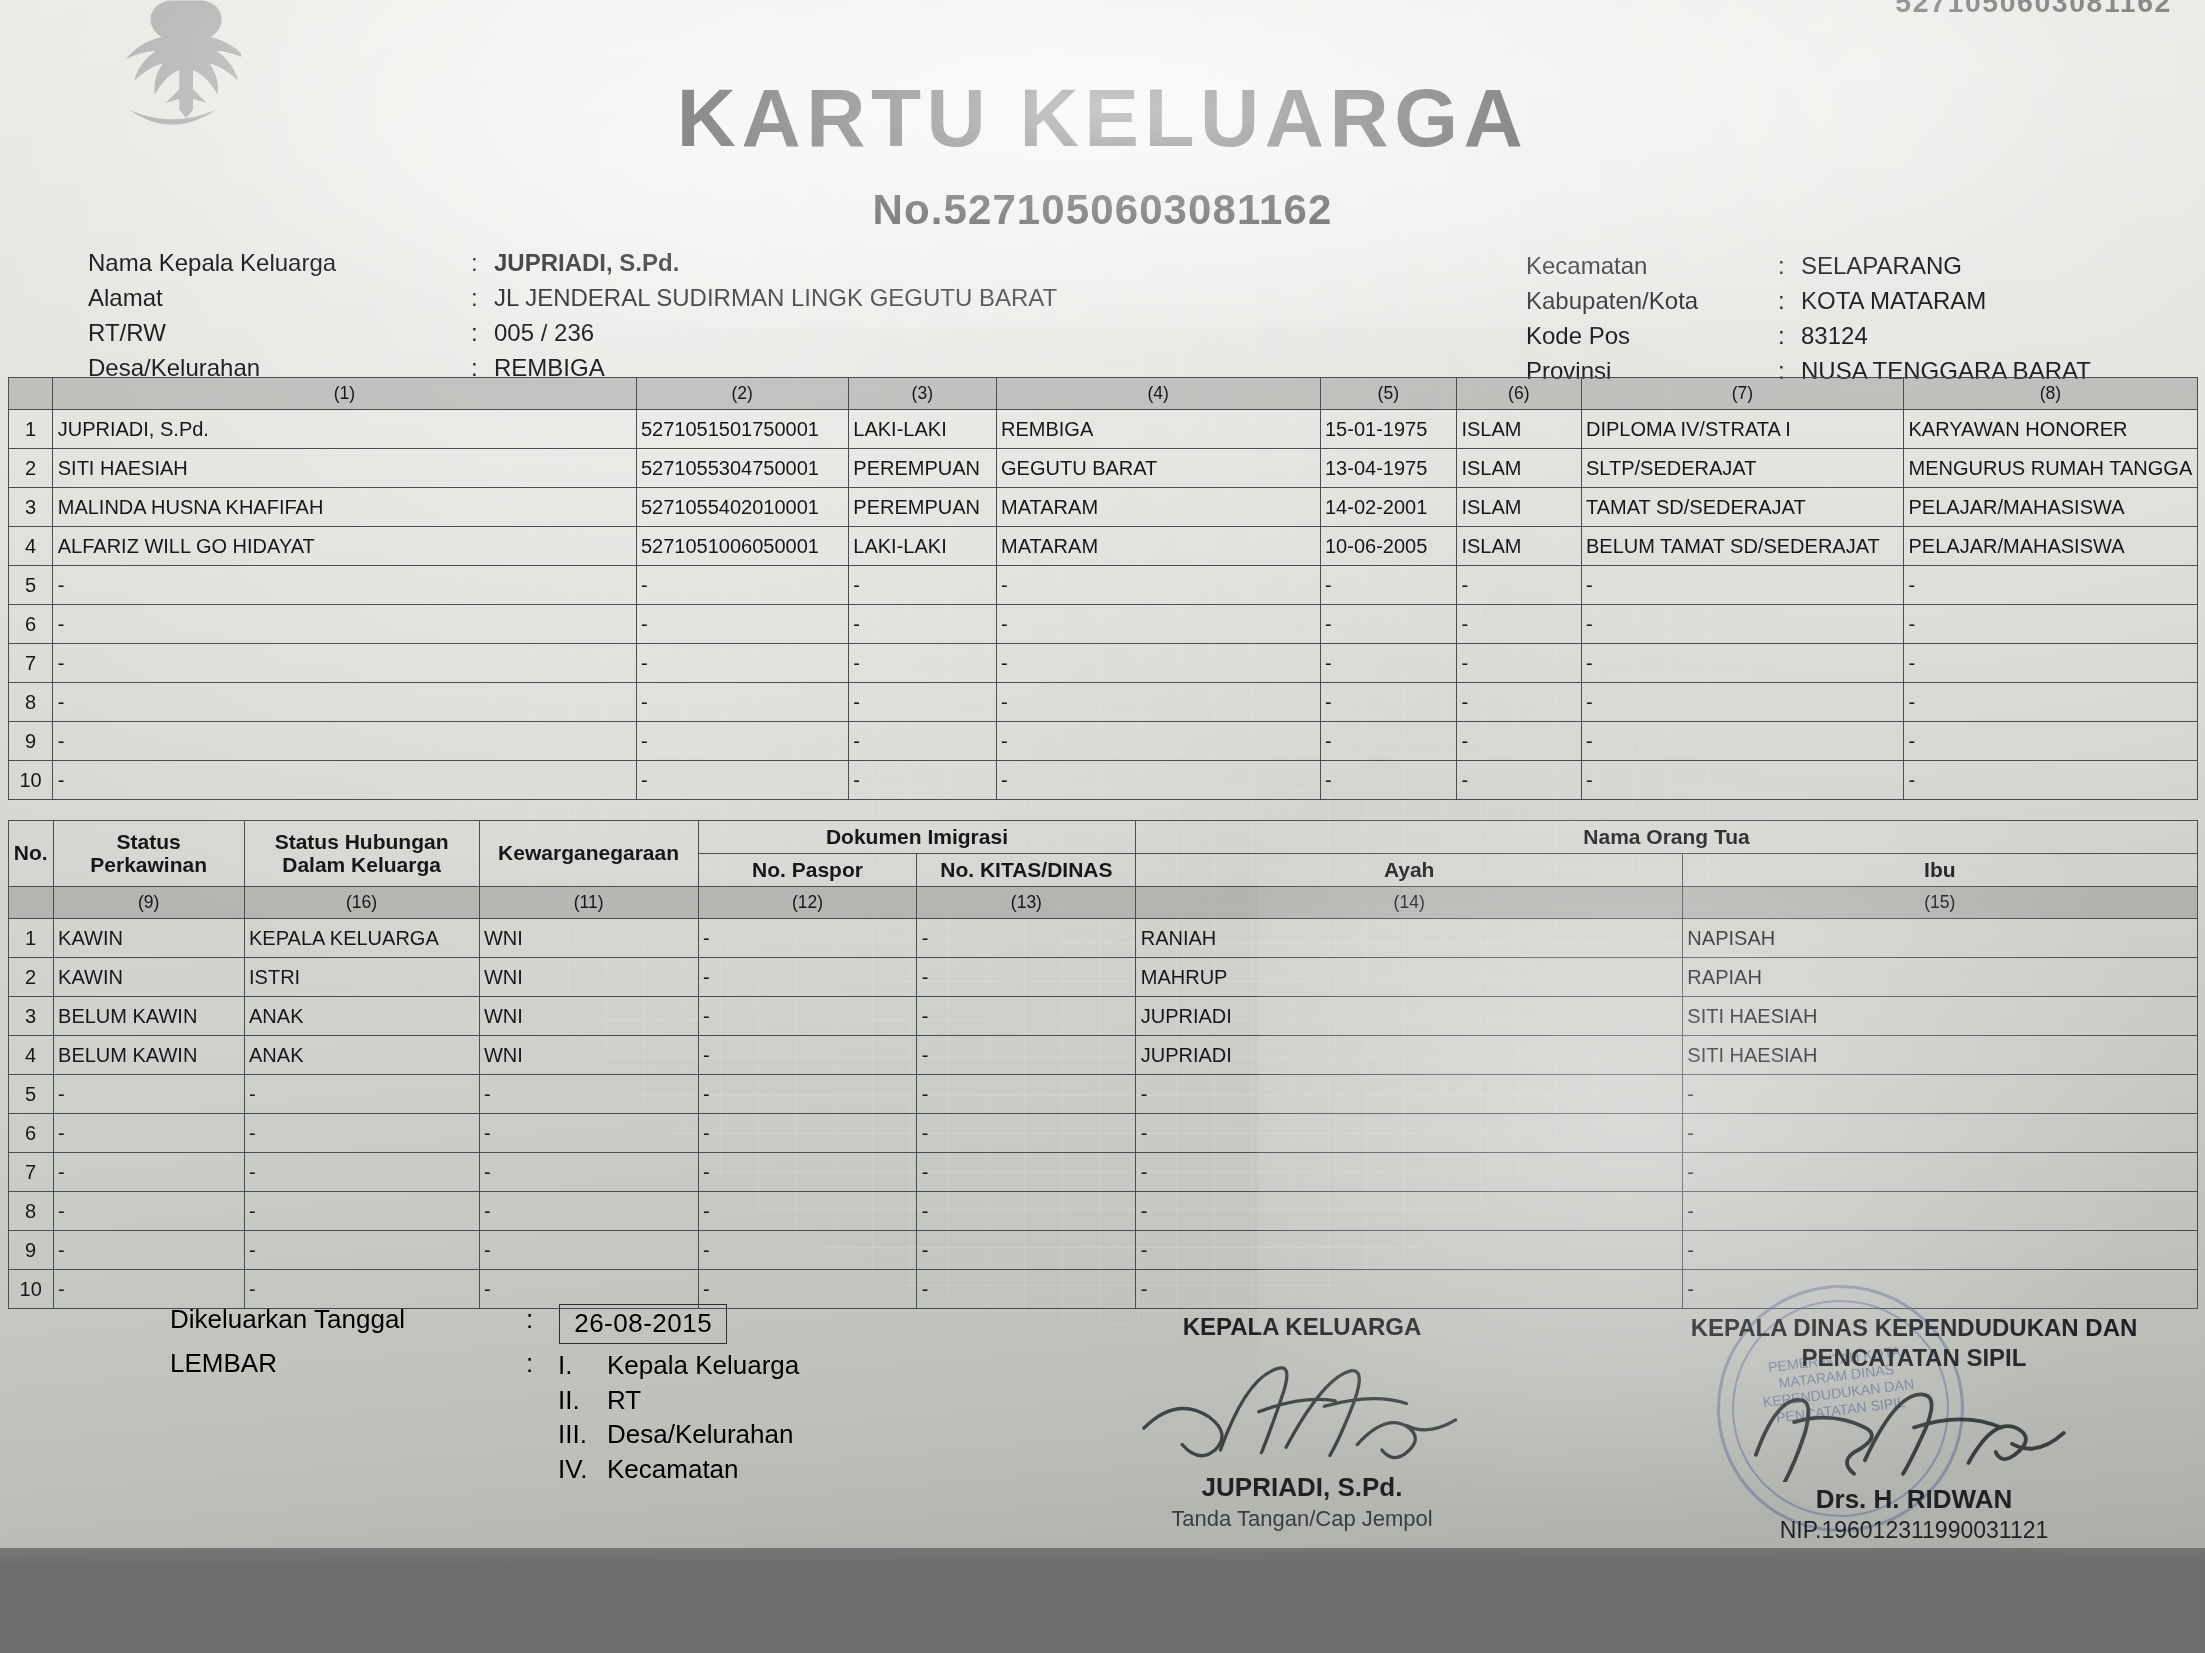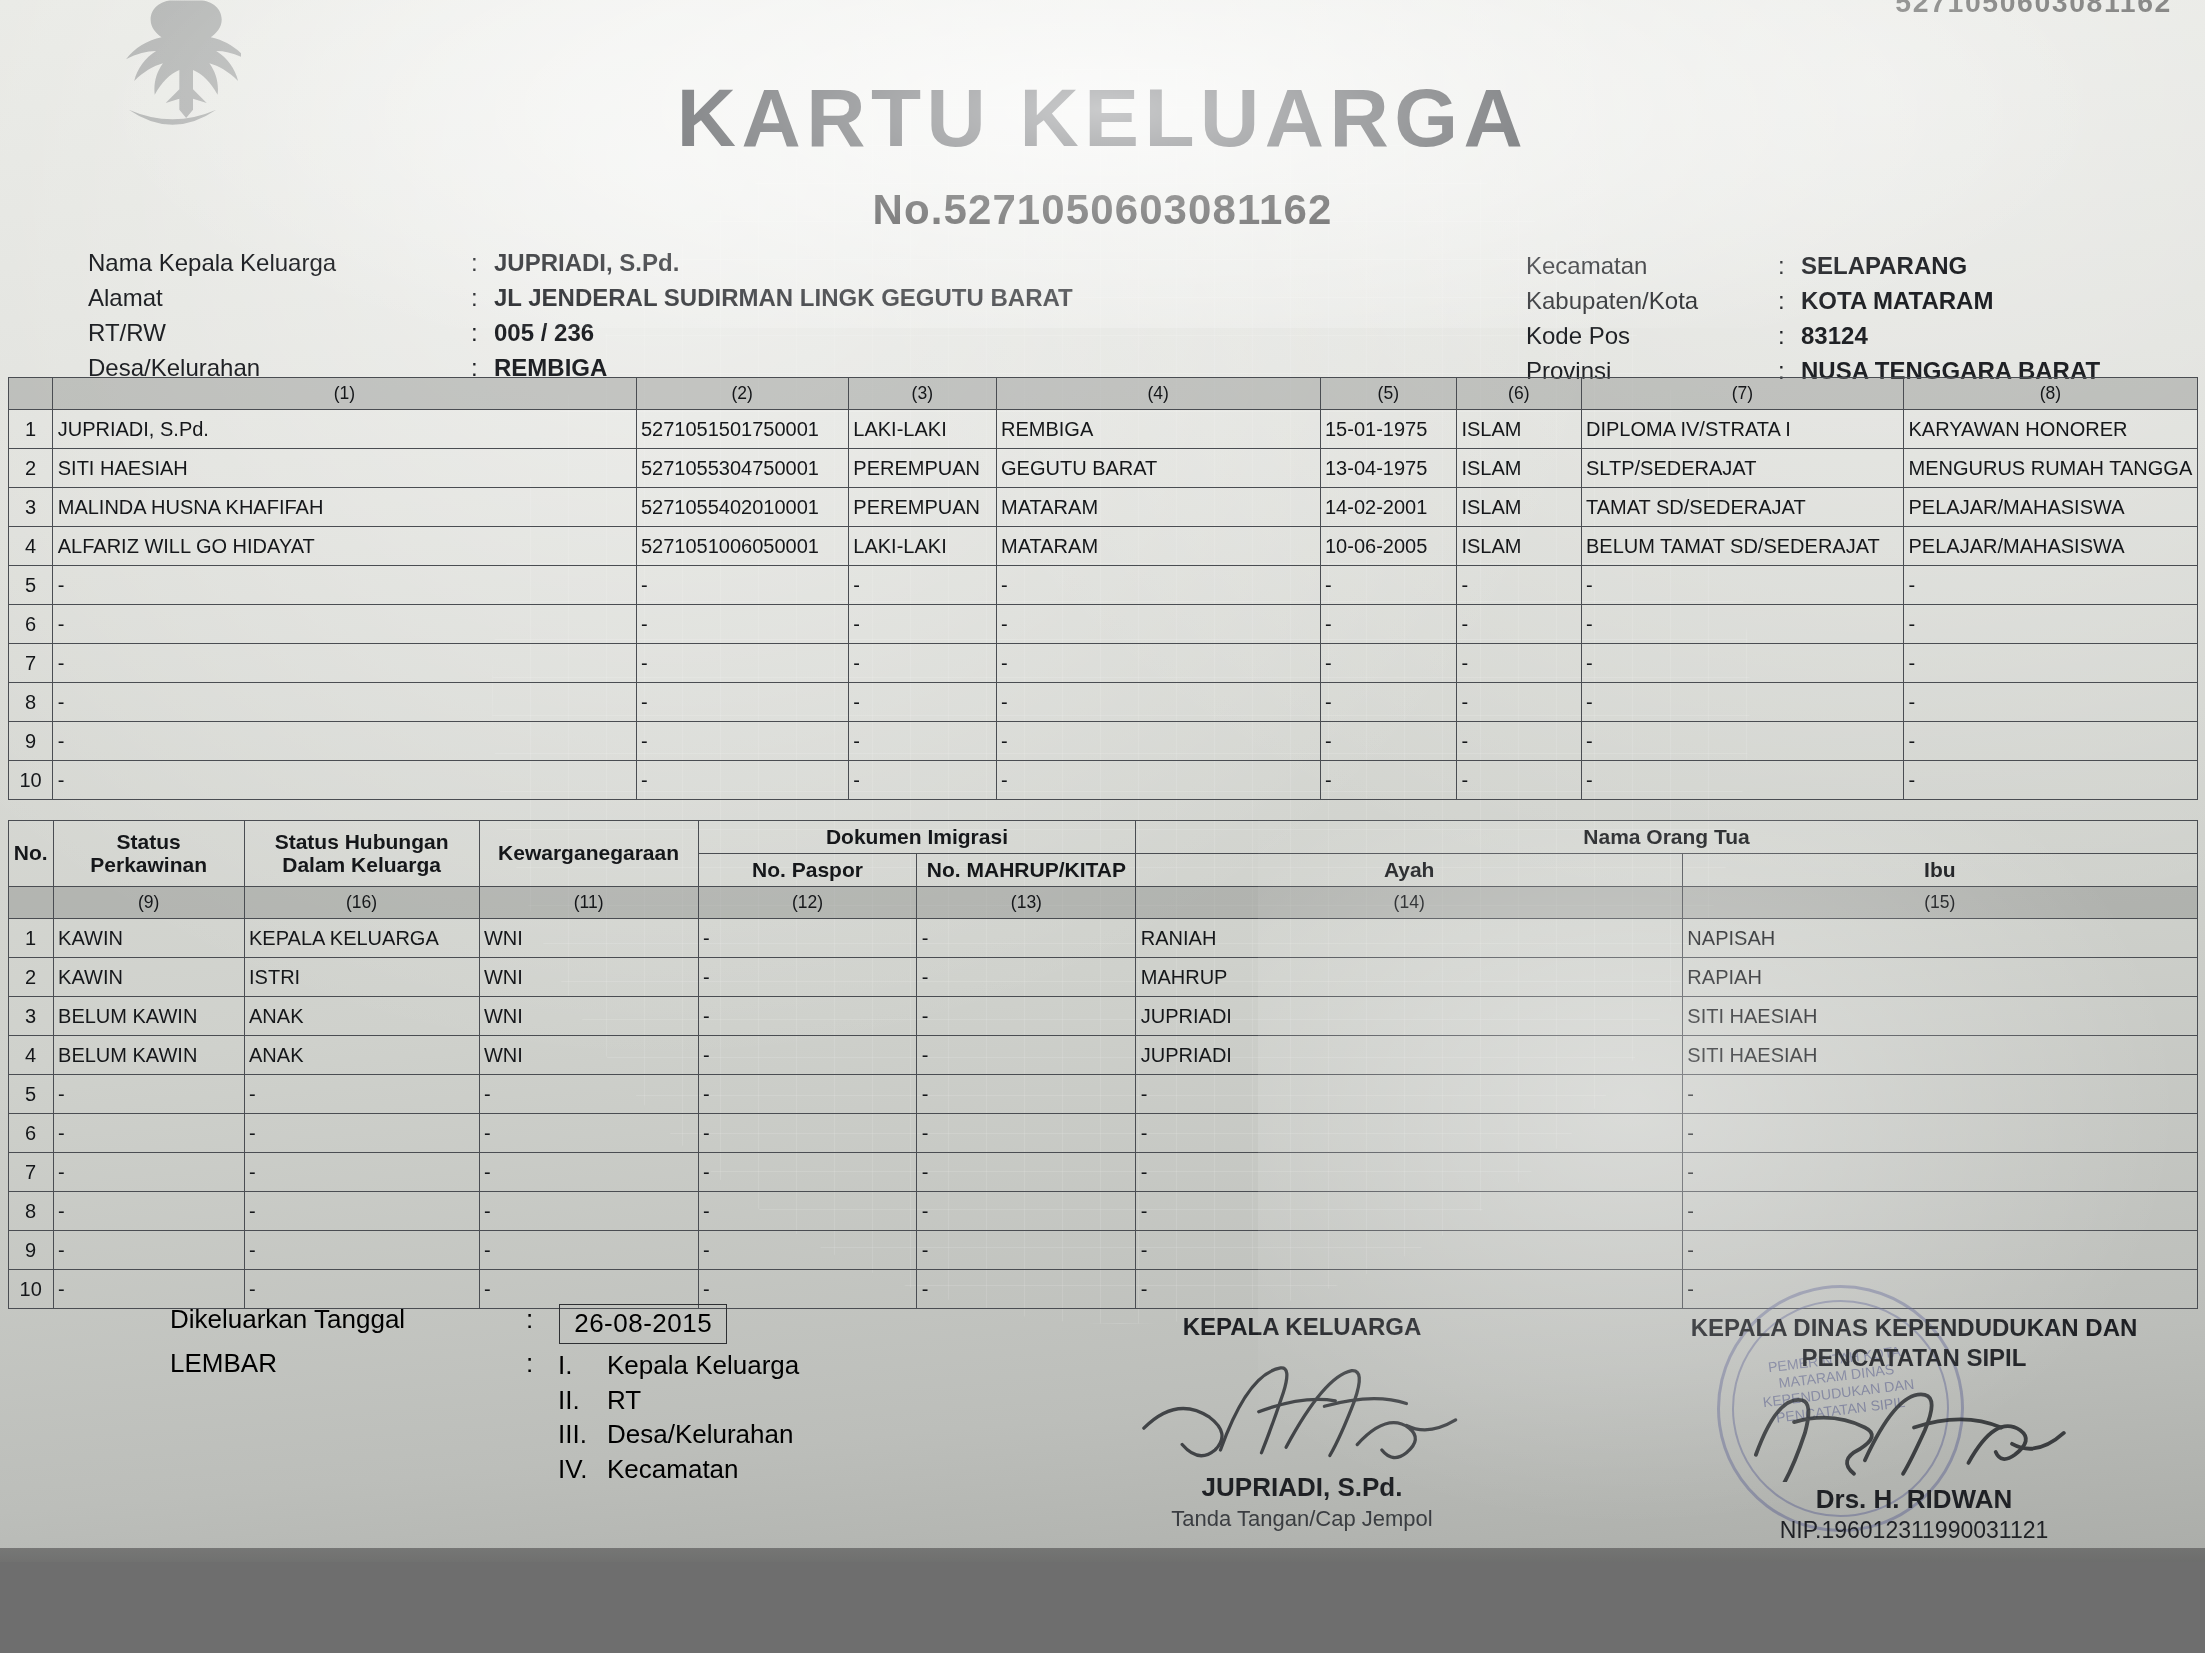--- a/index.html
+++ b/index.html
@@ -123,21 +123,21 @@
     position: absolute;
     left: 1526px;
     top: 252px;
     font-size: 24px;
     color: #1f2125;
   }
   .frow { display: flex; align-items: baseline; margin-bottom: 7.1px; }
   .flabel { width: 383px; }
   .hdr-right .flabel { width: 252px; }
   .fcolon { width: 23px; }
-  .fval { font-weight: bold; }
+  .fval { font-weight: normal; }
   .fval.bold { font-weight: bold; }
 
   
   table {
     border-collapse: collapse;
     position: absolute;
     font-size: 19.7px;
     color: #15171a;
   }
   table td, table th {
@@ -509,21 +509,21 @@
         <tr>
       <td class="hcell" rowspan="2">No.</td>
       <td class="hcell" rowspan="2">Status Perkawinan</td>
       <td class="hcell" rowspan="2">Status Hubungan Dalam Keluarga</td>
       <td class="hcell" rowspan="2">Kewarganegaraan</td>
       <td class="hcell" colspan="2" style="height:32px">Dokumen Imigrasi</td>
       <td class="hcell" colspan="2" style="height:32px">Nama Orang Tua</td>
     </tr>
     <tr>
       <td class="hcell" style="height:32px">No. Paspor</td>
-      <td class="hcell" style="height:32px">No. MAHRUP/KITAP</td>
+      <td class="hcell" style="height:32px">No. KITAS/DINAS</td>
       <td class="hcell" style="height:32px">Ayah</td>
       <td class="hcell" style="height:32px">Ibu</td>
     </tr>
     <tr class="numrow">
       <td></td>
       <td>(9)</td>
       <td>(16)</td>
       <td>(11)</td>
       <td>(12)</td>
       <td>(13)</td>

